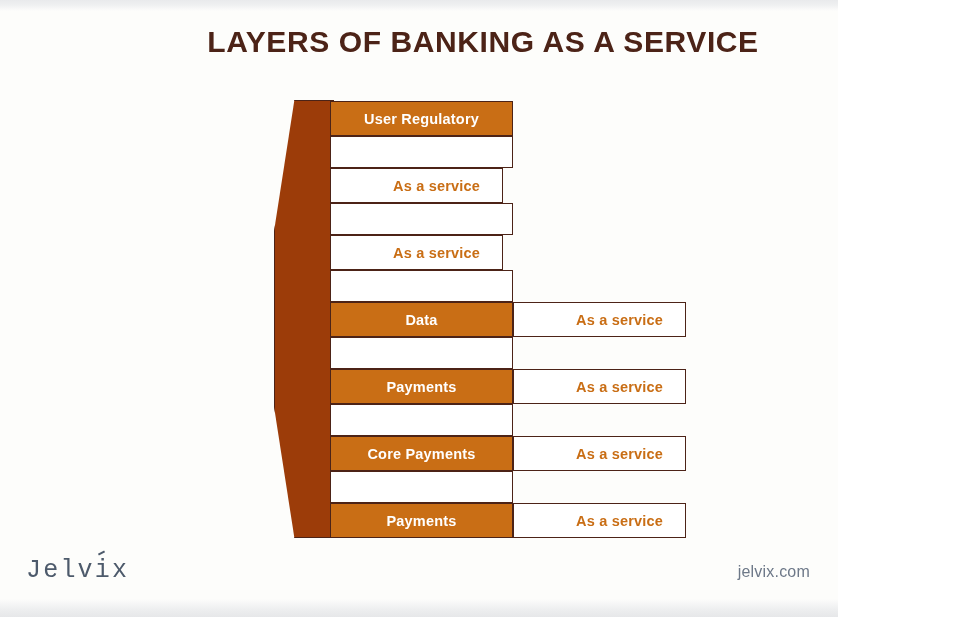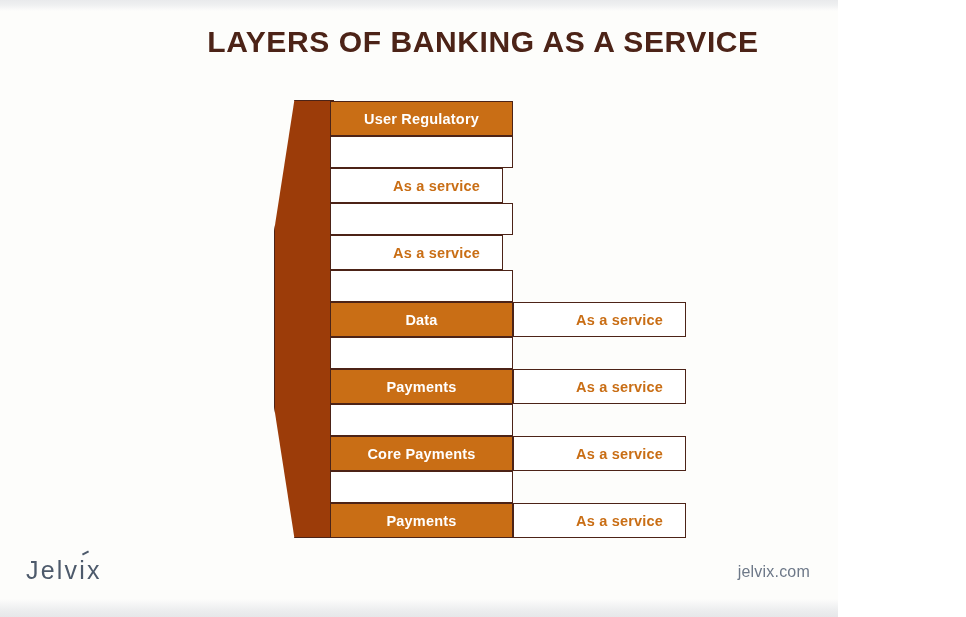--- a/index.html
+++ b/index.html
@@ -143,21 +143,21 @@
 
   
   .logo {
     position: absolute;
     left: 26px;
     top: 556px;
     font-size: 25px;
     font-weight: 400;
     letter-spacing: 2.2px;
     color: #4d5a6b;
-    font-family: Liberation Sans, sans-serif;
+    font-family: Liberation Mono, monospace;
   }
   .logo .acc {
     position: relative;
   }
   .logo .acc::after {
     content: "";
     position: absolute;
     left: 3px;
     top: -4px;
     width: 7px;

